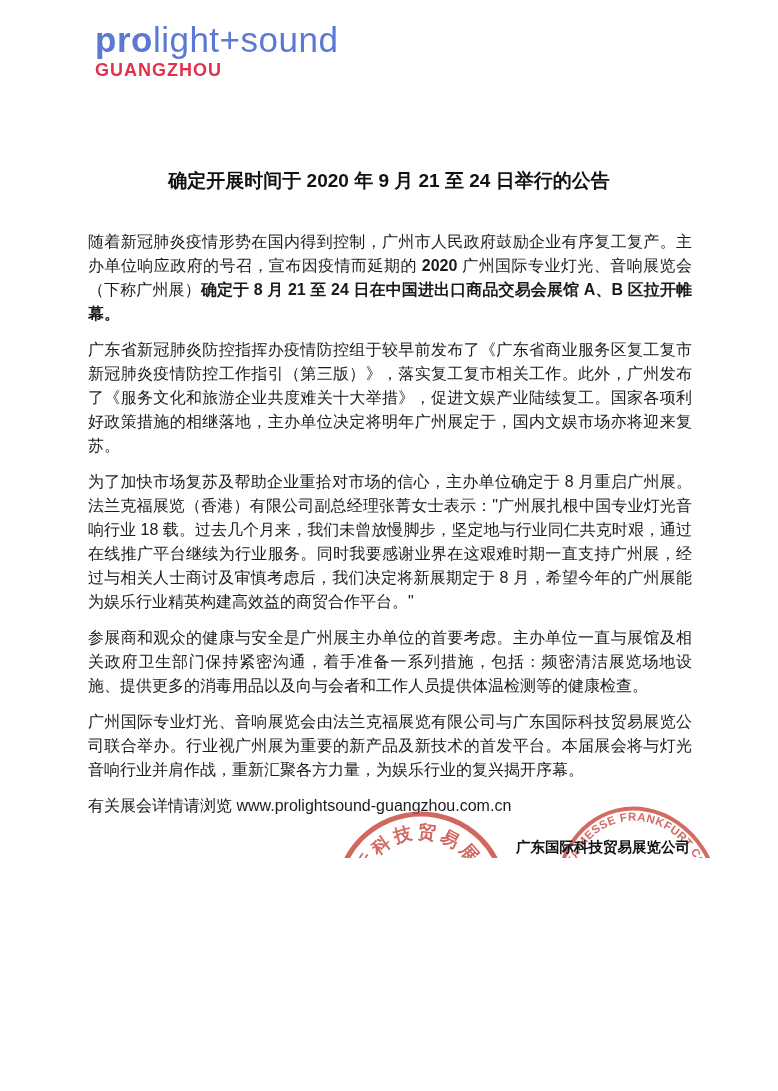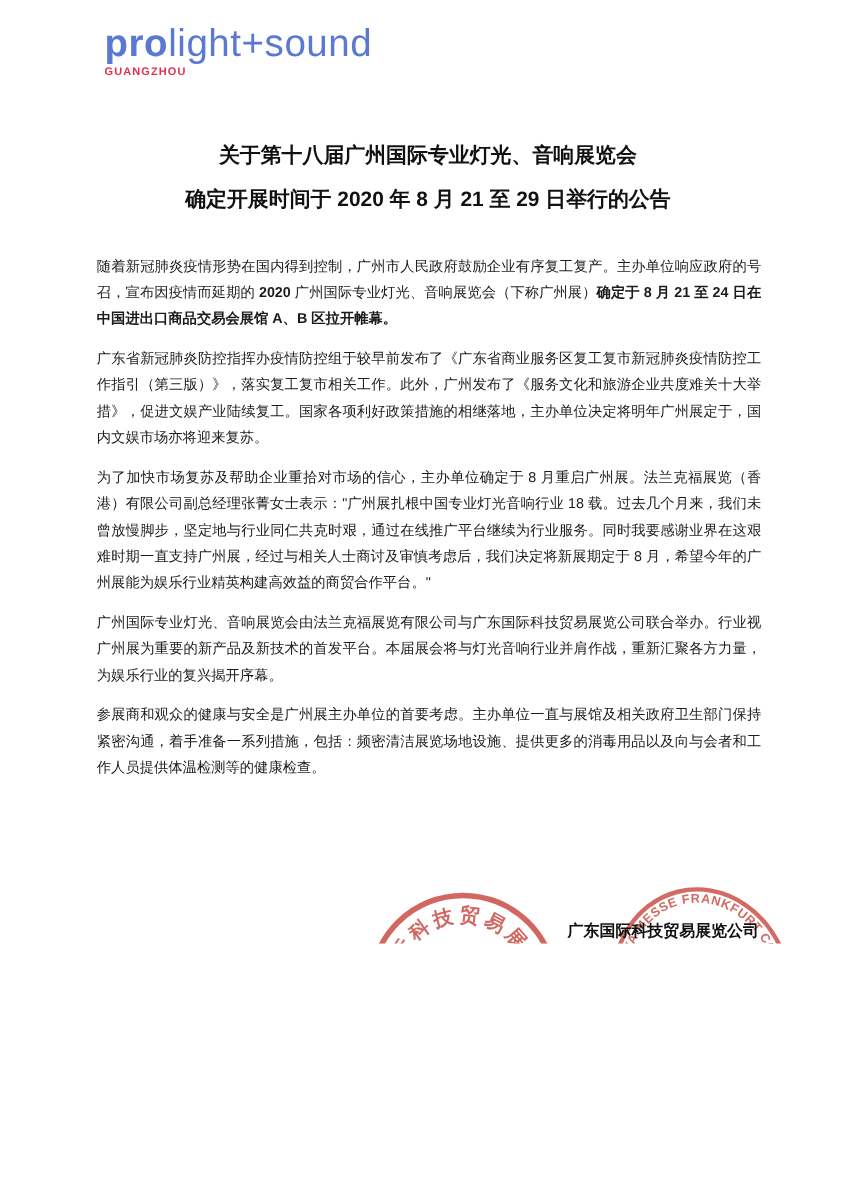--- a/index.html
+++ b/index.html
@@ -12,35 +12,35 @@
     background: #ffffff;
     overflow: hidden;
     color: #1b1b1b;
     border-radius: 20px;
   }
 
   
   .logo { position: absolute; left: 95px; top: 22px; line-height: 1; }
   .logo-line1 { font-size: 35px; color: #5b78d2; letter-spacing: 0.5px; }
   .logo-line1 .pro { font-weight: bold; }
-  .logo-city { margin-top: 4px; font-size: 10px; font-weight: bold; color: #e3304c; letter-spacing: 1px; }
+  .logo-city { margin-top: 4px; font-size: 18px; font-weight: bold; color: #e3304c; letter-spacing: 1px; }
 
   
   .title1, .title2 {
     position: absolute; left: 0; width: 778px;
     text-align: center; font-weight: bold; color: #111;
     font-size: 19px;
   }
   .title1 { top: 128px; }
   .title2 { top: 168px; }
 
   
   .body {
     position: absolute; left: 88px; top: 230px; width: 604px;
-    font-size: 13px; line-height: 24px; color: #1b1b1b;
+    font-size: 16px; line-height: 24px; color: #1b1b1b;
     text-align: justify; text-justify: inter-ideograph;
   }
   .body p { margin-bottom: 12px; }
   .body b { font-weight: bold; }
   .url { color: #1b1b1b; }
 
   
   .stamp { position: absolute; z-index: 1; }
   .round-stamp { left: 333px; top: 810px; }
   .oval-stamp { left: 553px; top: 803px; }
@@ -76,29 +76,29 @@
 </head>
 <body>
 
 <div class="page">
 
   <div class="logo">
     <div class="logo-line1"><span class="pro">pro</span><span>light+sound</span></div>
     <div class="logo-city">GUANGZHOU</div>
   </div>
 
-  <div class="title1">关于第十八届广州国际专业灯光、音响展览会</div>
-  <div class="title2">确定开展时间于 2020 年 8 月 21 至 29 日举行的公告</div>
+  <div class="title2">确定开展时间于 2020 年 9 月 21 至 24 日举行的公告</div>
 
   <div class="body">
     <p><span>随着新冠肺炎疫情形势在国内得到控制，广州市人民政府鼓励企业有序复工复产。主办单位响应政府的号召，宣布因疫情而延期的 </span><b>2020</b><span> 广州国际专业灯光、音响展览会（下称广州展）</span><b>确定于 8 月 21 至 24 日在中国进出口商品交易会展馆 A、B 区拉开帷幕。</b></p>
     <p>广东省新冠肺炎防控指挥办疫情防控组于较早前发布了《广东省商业服务区复工复市新冠肺炎疫情防控工作指引（第三版）》，落实复工复市相关工作。此外，广州发布了《服务文化和旅游企业共度难关十大举措》，促进文娱产业陆续复工。国家各项利好政策措施的相继落地，主办单位决定将明年广州展定于，国内文娱市场亦将迎来复苏。</p>
     <p>为了加快市场复苏及帮助企业重拾对市场的信心，主办单位确定于 8 月重启广州展。法兰克福展览（香港）有限公司副总经理张菁女士表示："广州展扎根中国专业灯光音响行业 18 载。过去几个月来，我们未曾放慢脚步，坚定地与行业同仁共克时艰，通过在线推广平台继续为行业服务。同时我要感谢业界在这艰难时期一直支持广州展，经过与相关人士商讨及审慎考虑后，我们决定将新展期定于 8 月，希望今年的广州展能为娱乐行业精英构建高效益的商贸合作平台。"</p>
+    <p>参展商和观众的健康与安全是广州展主办单位的首要考虑。主办单位一直与展馆及相关政府卫生部门保持紧密沟通，着手准备一系列措施，包括：频密清洁展览场地设施、提供更多的消毒用品以及向与会者和工作人员提供体温检测等的健康检查。</p>
     <p>广州国际专业灯光、音响展览会由法兰克福展览有限公司与广东国际科技贸易展览公司联合举办。行业视广州展为重要的新产品及新技术的首发平台。本届展会将与灯光音响行业并肩作战，重新汇聚各方力量，为娱乐行业的复兴揭开序幕。</p>
-    <p>参展商和观众的健康与安全是广州展主办单位的首要考虑。主办单位一直与展馆及相关政府卫生部门保持紧密沟通，着手准备一系列措施，包括：频密清洁展览场地设施、提供更多的消毒用品以及向与会者和工作人员提供体温检测等的健康检查。</p>
+    <p><span>有关展会详情请浏览 </span><span class="url">www.prolightsound-guangzhou.com.cn</span></p>
   </div>
 
   <svg class="stamp round-stamp" width="176" height="176" viewBox="0 0 176 176" opacity="0.82">
     <defs>
       <path id="roundArc" d="M 42,126.6 A 60,60 0 1 1 134,126.6" fill="none"></path>
     </defs>
     <circle cx="88" cy="88" r="84" fill="none" stroke="#c9453e" stroke-width="5"></circle>
     <text font-size="18" font-weight="bold" fill="#c9453e" letter-spacing="4">
       <textPath href="#roundArc">广东国际科技贸易展览公司</textPath>
     </text>

